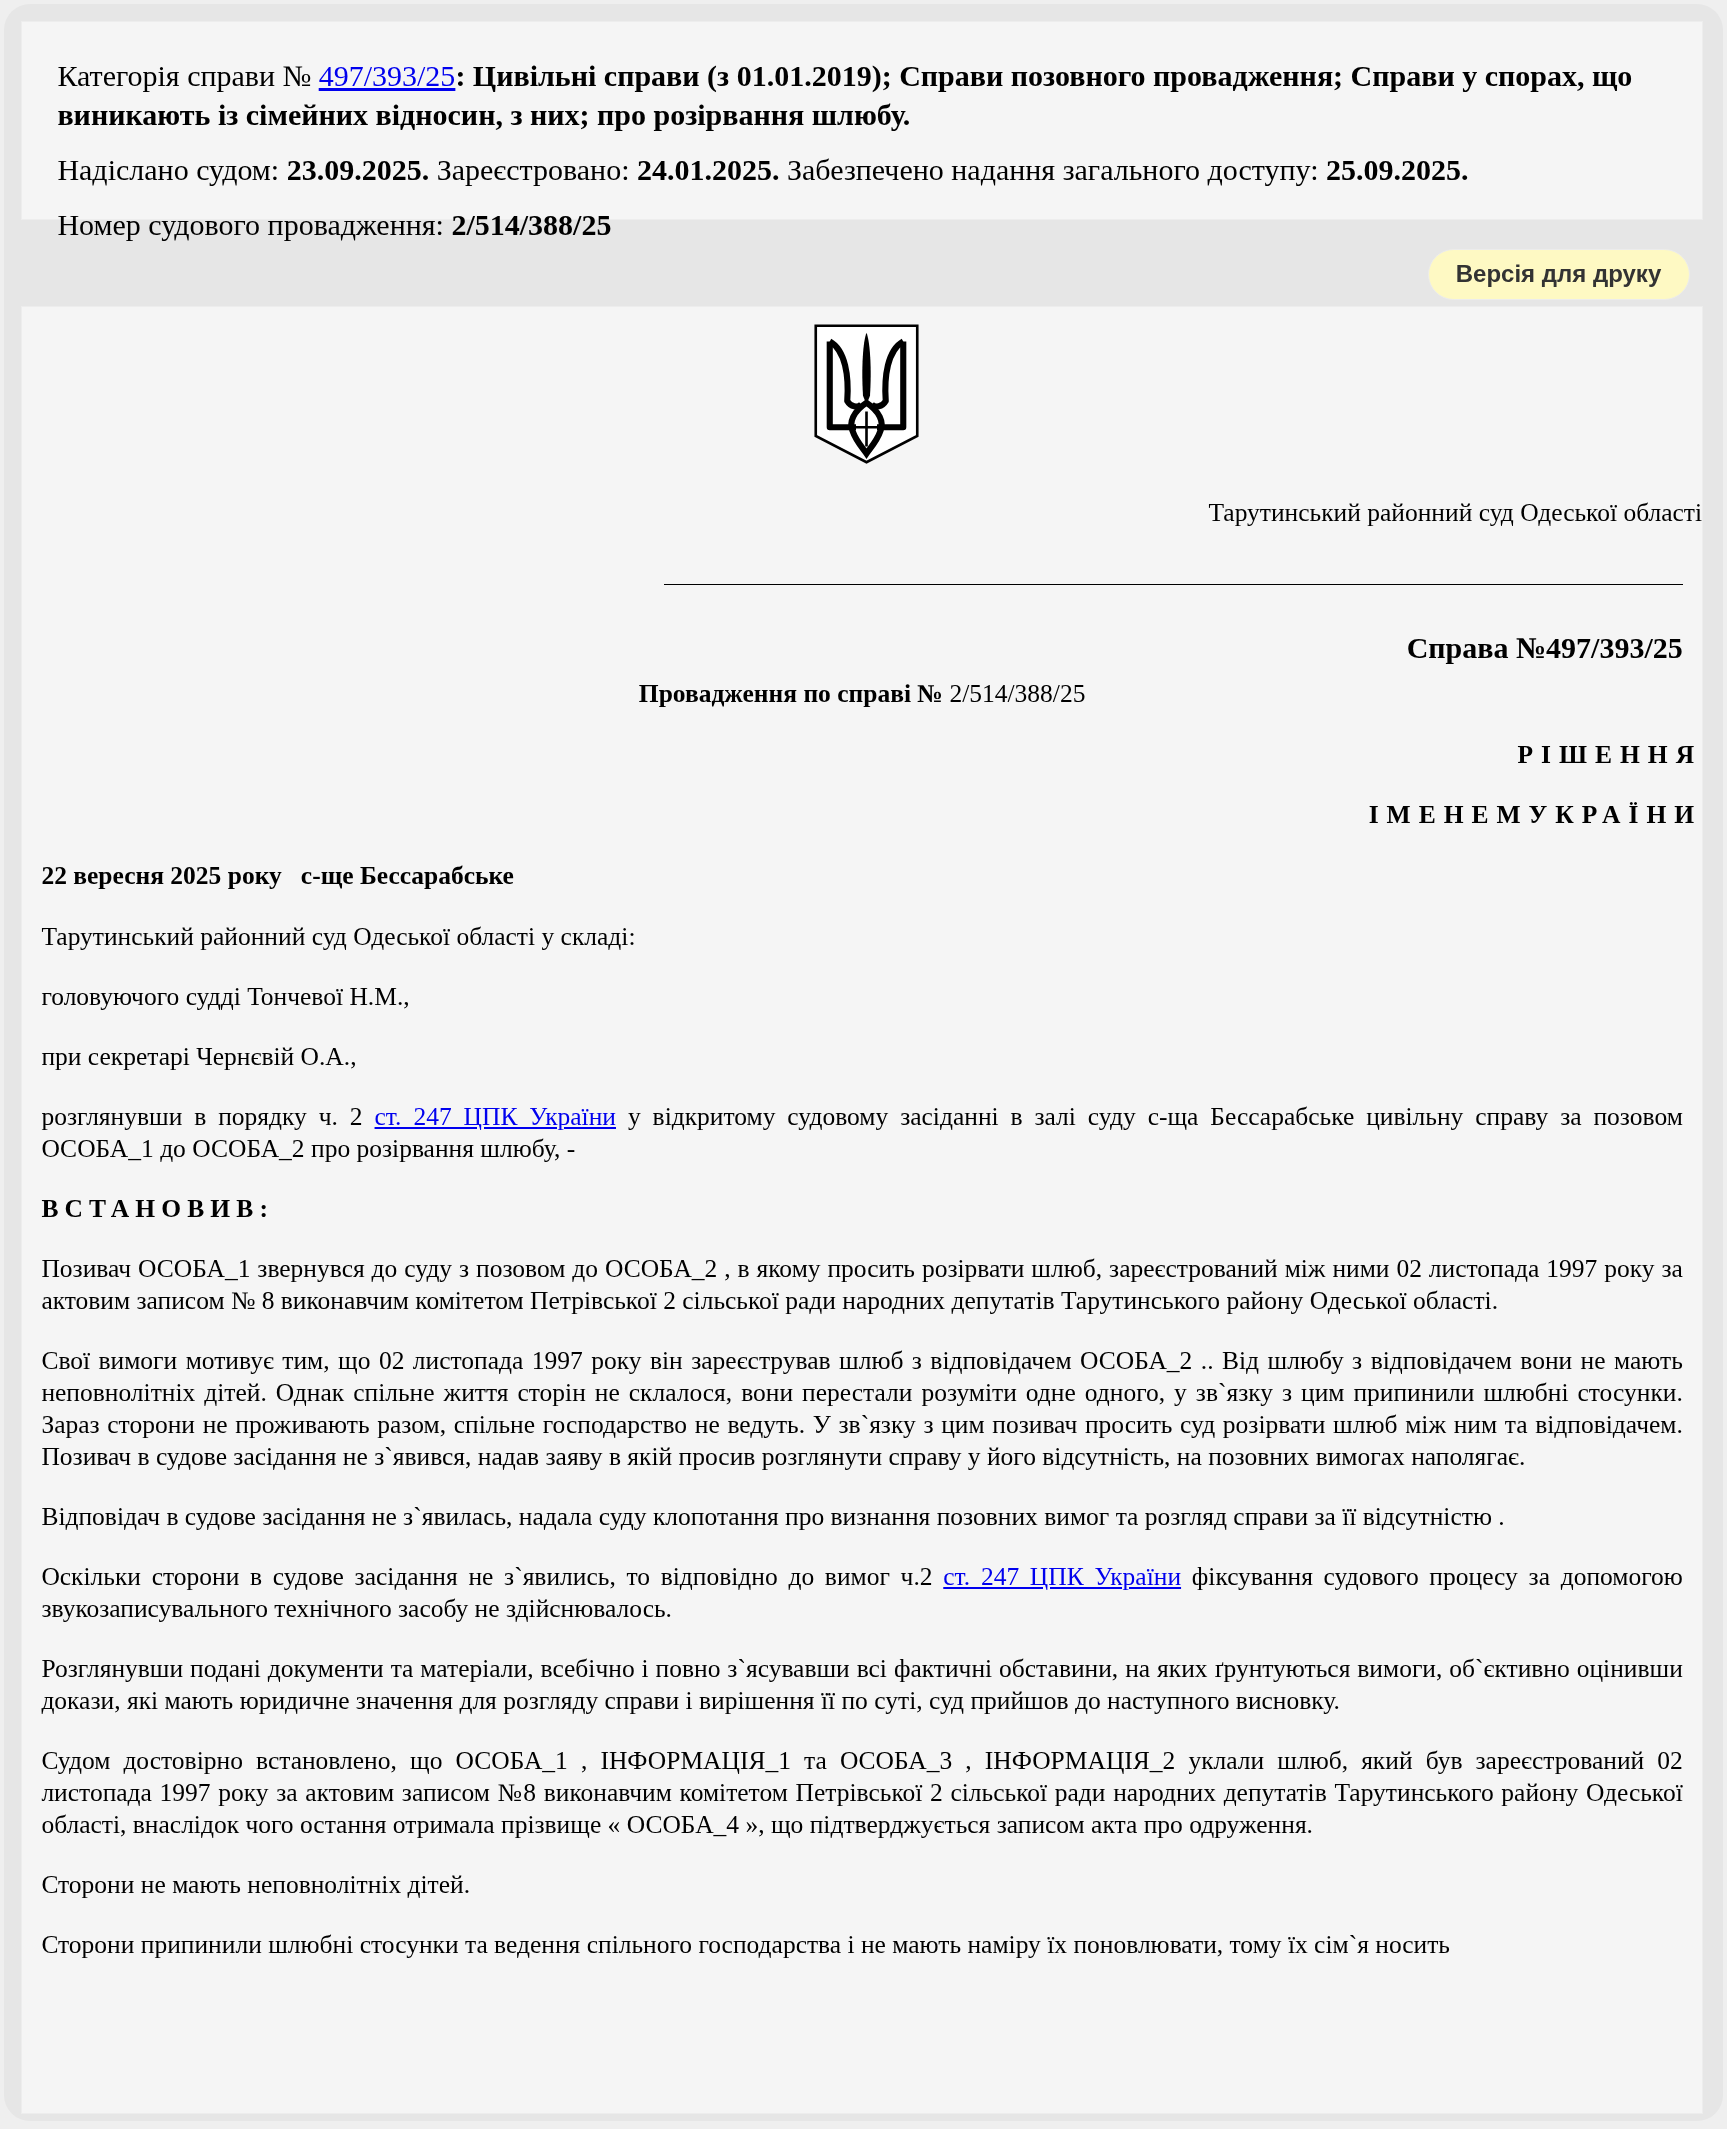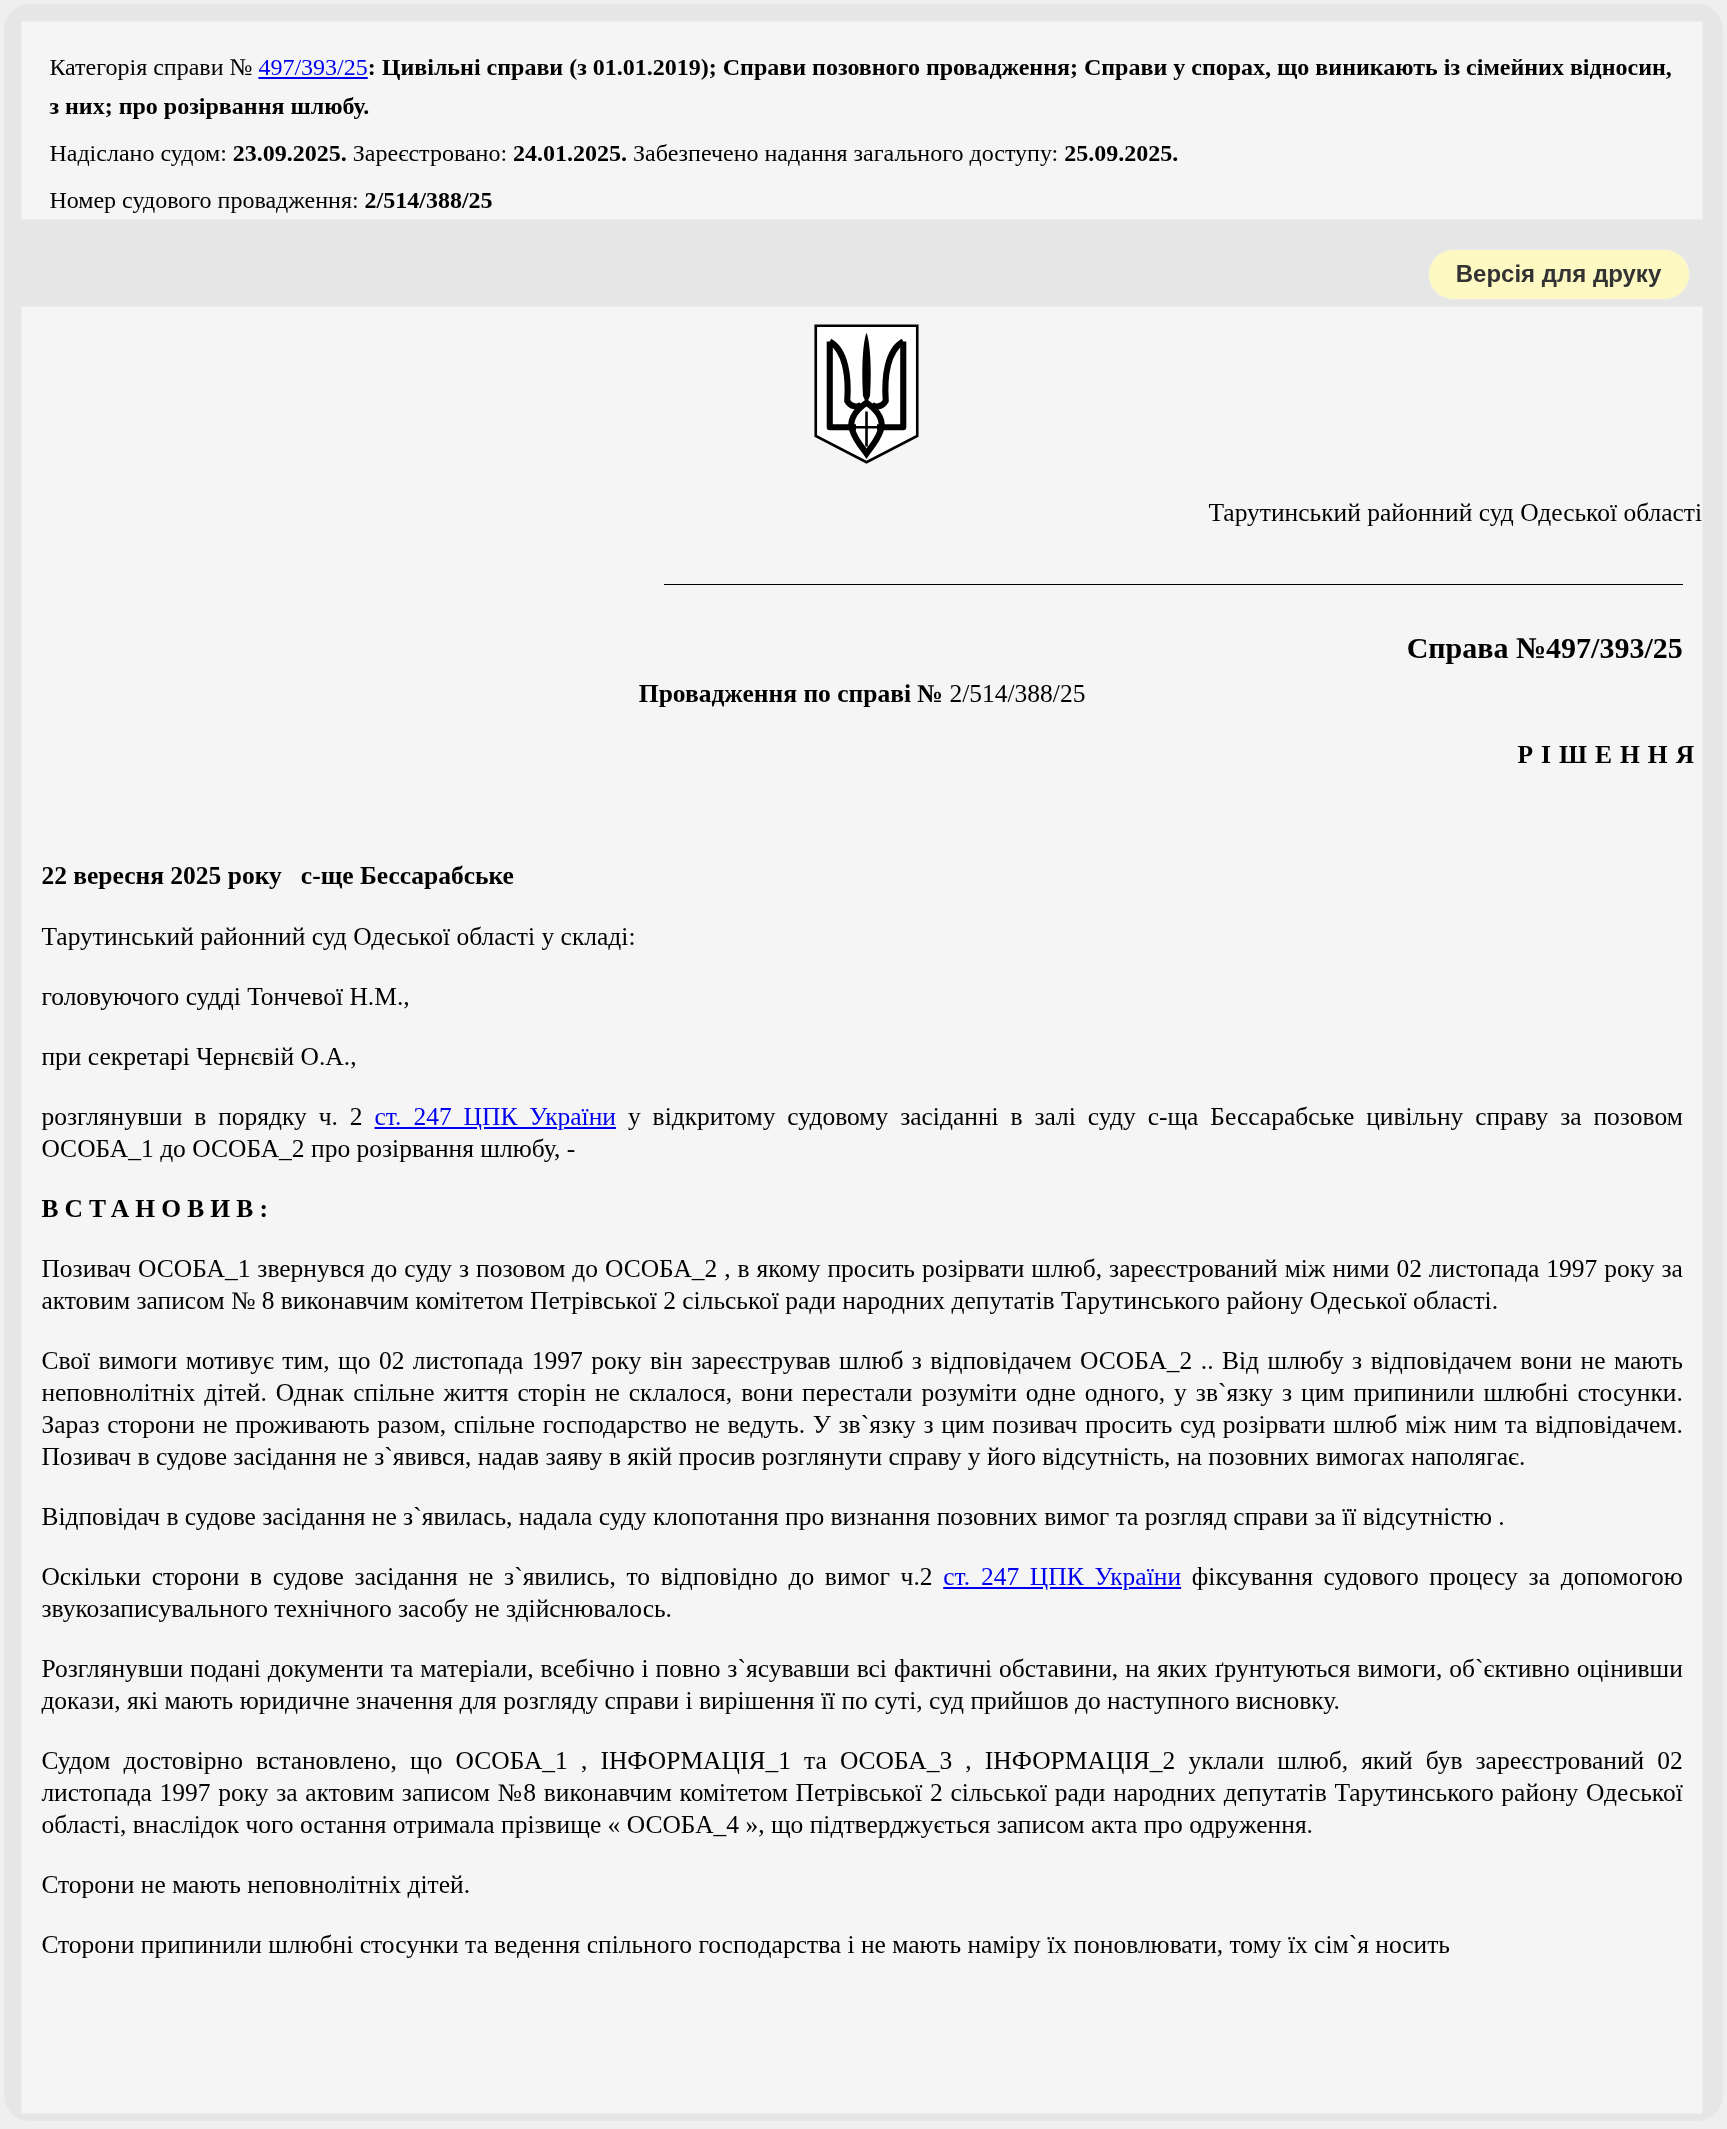--- a/index.html
+++ b/index.html
@@ -20,21 +20,21 @@
   }
   .panel {
     position: absolute;
     left: 17.6px;
     width: 1682px;
     background: #f5f5f5;
     border: 1.8px solid #ededed;
     box-sizing: border-box;
   }
   .info-panel { top: 17.6px; height: 199px; padding: 17.6px 19.3px 0 19.3px; }
-  .info-line { font-size: 24px; line-height: 39px; margin: 8px; }
+  .info-line { font-size: 30px; line-height: 39px; margin: 16px; }
   .info-line.first { line-height: 39px; }
   .info-line b { font-weight: bold; }
   a.link { color: #0000ee; text-decoration: underline; }
   .info-line.gap { margin-top: 3.5px; }
 
   .print-row { position: absolute; left: 0; right: 0; top: 233px; height: 54px; }
   .print-btn {
     position: absolute;
     right: 33px; top: 12px;
     width: 262px; height: 51px;
@@ -114,20 +114,21 @@
       <path d="M60 10 C64 20 66 50 64 82 L60 92 L56 82 C54 50 56 20 60 10 Z" fill="#000"></path>
       <path d="M60 90 C45 100 40 112 44 122 C48 134 56 142 60 148 C64 142 72 134 76 122 C80 112 75 100 60 90 Z" fill="none" stroke="#000" stroke-width="7"></path>
       <path d="M60 100 V140 M46 118 H74" stroke="#000" stroke-width="3"></path>
     </svg>
 
     <div class="court-name">Тарутинський районний суд Одеської області</div>
     <div class="rule"></div>
     <div class="case-no">Справа №497/393/25</div>
     <div class="proc-no"><b>Провадження по справі № </b><span>2/514/388/25</span></div>
     <div class="title-decision">РІШЕННЯ</div>
+    <div class="title-name">ІМЕНЕМУКРАЇНИ</div>
     <div class="date-place">22 вересня 2025 року   с-ще Бессарабське</div>
 
     <div class="body-text">
       <p>Тарутинський районний суд Одеської області у складі:</p>
       <p>головуючого судді Тончевої Н.М.,</p>
       <p>при секретарі Чернєвій О.А.,</p>
       <p><span>розглянувши в порядку ч. 2 </span><a class="link" href="#">ст. 247 ЦПК України</a><span> у відкритому судовому засіданні в залі суду с-ща Бессарабське цивільну справу за позовом ОСОБА_1 до ОСОБА_2 про розірвання шлюбу, -</span></p>
       <p class="heading">ВСТАНОВИВ:</p>
       <p>Позивач ОСОБА_1 звернувся до суду з позовом до ОСОБА_2 , в якому просить розірвати шлюб, зареєстрований між ними 02 листопада 1997 року за актовим записом № 8 виконавчим комітетом Петрівської 2 сільської ради народних депутатів Тарутинського району Одеської області.</p>
       <p>Свої вимоги мотивує тим, що 02 листопада 1997 року він зареєстрував шлюб з відповідачем ОСОБА_2 .. Від шлюбу з відповідачем вони не мають неповнолітніх дітей. Однак спільне життя сторін не склалося, вони перестали розуміти одне одного, у зв`язку з цим припинили шлюбні стосунки. Зараз сторони не проживають разом, спільне господарство не ведуть. У зв`язку з цим позивач просить суд розірвати шлюб між ним та відповідачем. Позивач в судове засідання не з`явився, надав заяву в якій просив розглянути справу у його відсутність, на позовних вимогах наполягає.</p>

